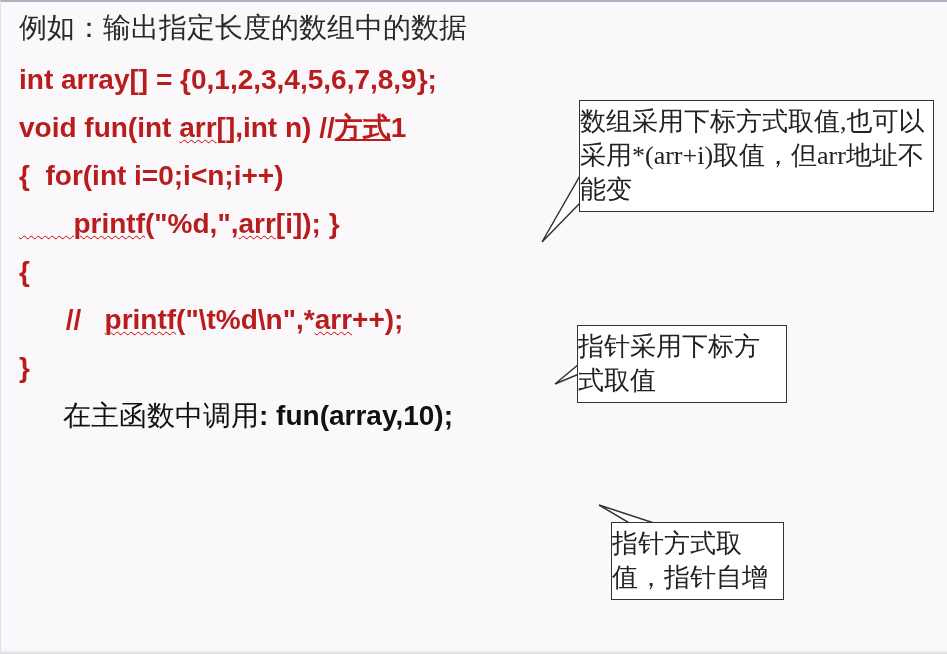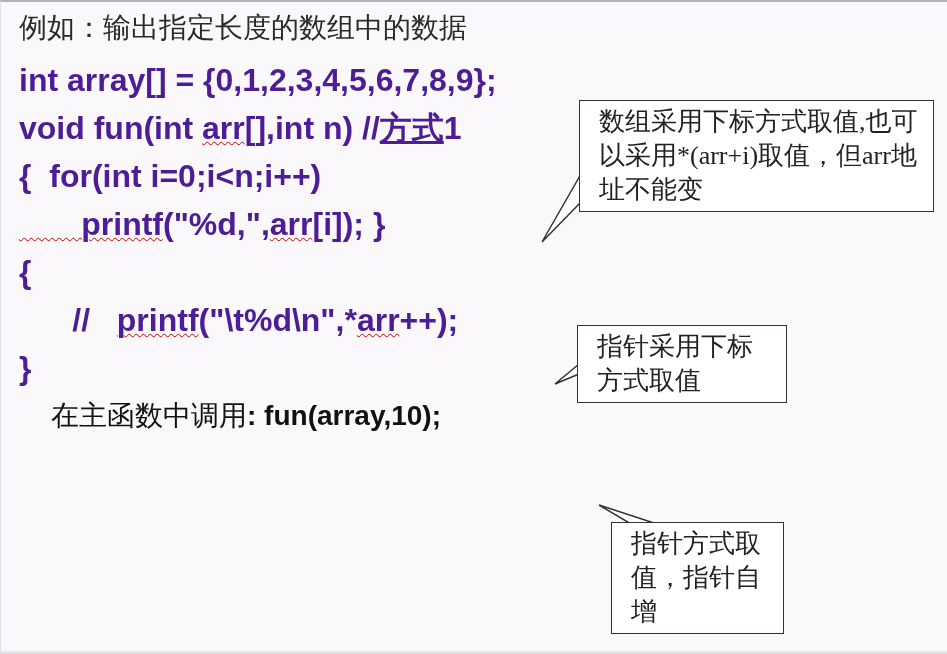--- a/index.html
+++ b/index.html
@@ -20,50 +20,50 @@
   .intro {
     font-size: 28px;
     color: #2a2a2a;
     font-family: SimSun, serif;
     line-height: 36px;
     margin-bottom: 10px;
   }
   .code-line {
     font-family: "Microsoft YaHei", Arial, sans-serif;
     font-weight: bold;
-    font-size: 32px;
-    color: #4c1d95;
+    font-size: 28px;
+    color: #b91c1c;
     line-height: 48px;
     white-space: pre;
   }
   .cn { font-family: SimSun, serif; font-weight: bold; text-decoration: underline; }
   .wavy {
     text-decoration-line: underline;
     text-decoration-style: wavy;
     text-decoration-color: #cc0000;
     text-decoration-thickness: 1px;
     text-underline-offset: 2px;
   }
   .footer-line {
     font-size: 28px;
     color: #111;
     line-height: 48px;
-    margin-left: 32px;
+    margin-left: 44px;
   }
   .footer-cn { font-family: SimSun, serif; }
   .footer-bold { font-weight: bold; font-family: "Microsoft YaHei", Arial, sans-serif; }
   .callout {
     position: absolute;
     background: #fff;
     border: 1.5px solid #333;
     font-family: SimSun, serif;
     font-size: 26px;
     color: #222;
     line-height: 34px;
-    padding: 4px 8px 4px 19px;
+    padding: 4px 8px 4px 0;
   }
   .callout1 { top: 98px; left: 578px; width: 355px; }
   .callout2 { top: 286px; left: 576px; width: 210px; margin-top: 37px; }
   .callout3 { top: 520px; left: 610px; width: 173px; }
   .tail {
     position: absolute;
     overflow: visible;
   }
   .bottom-shadow {
     position: absolute;

